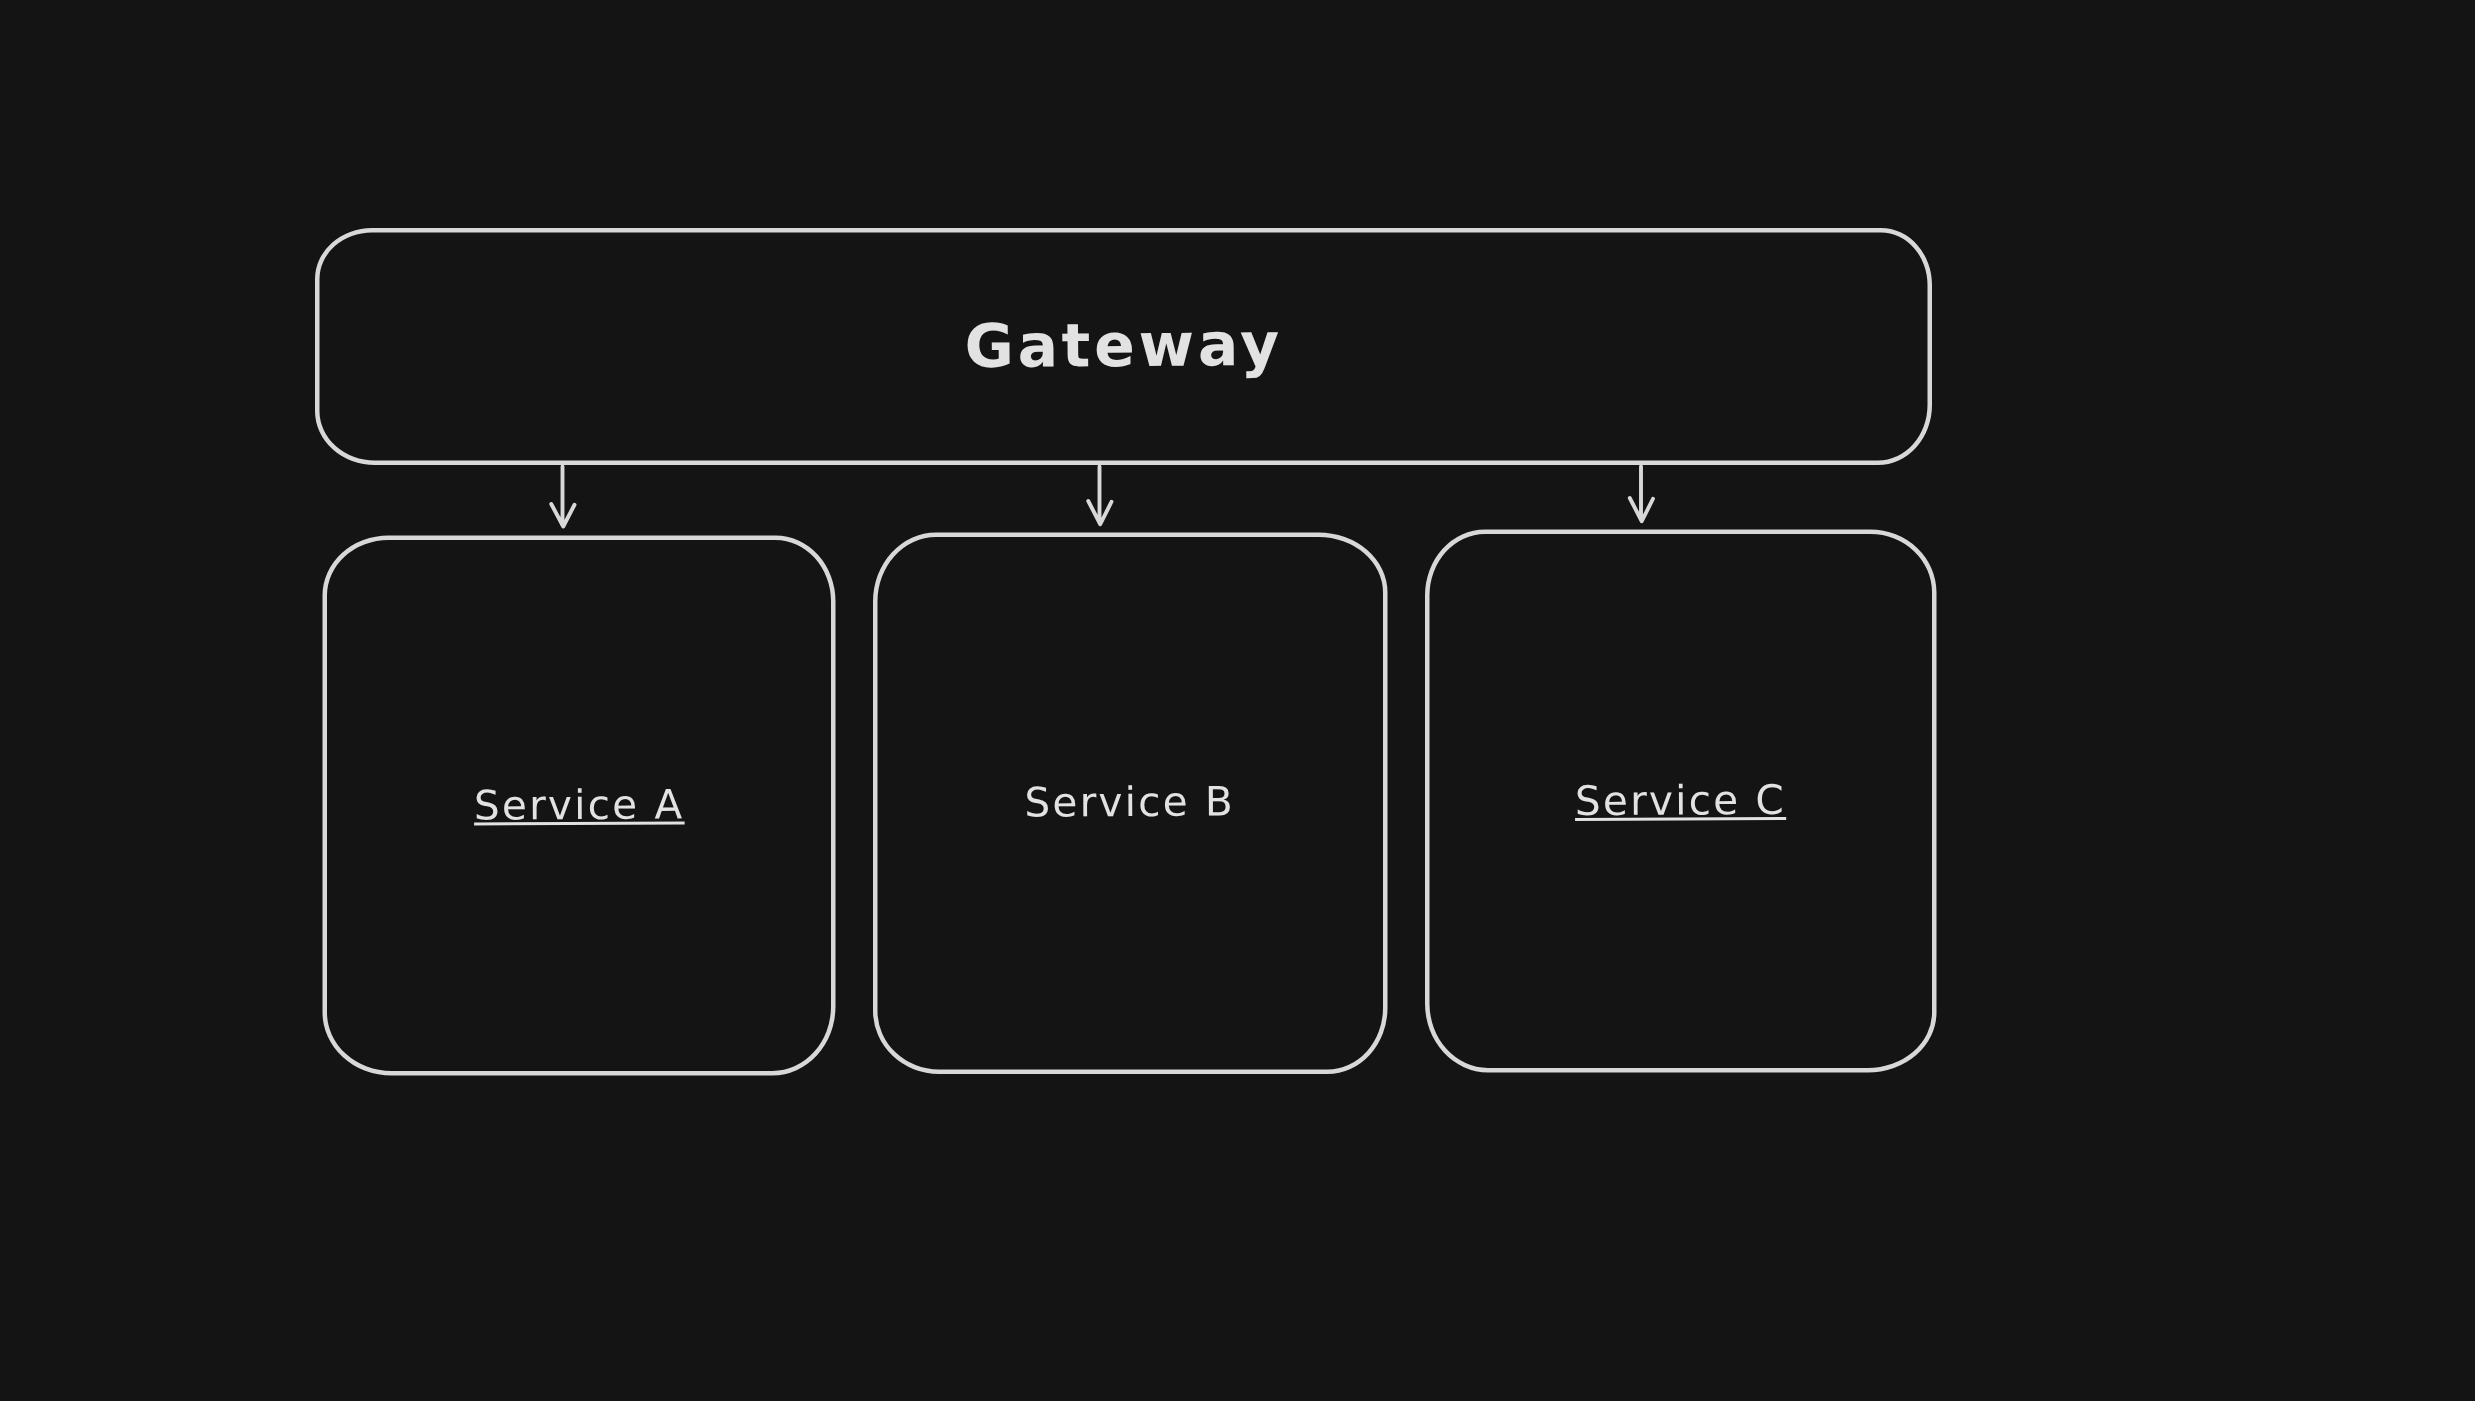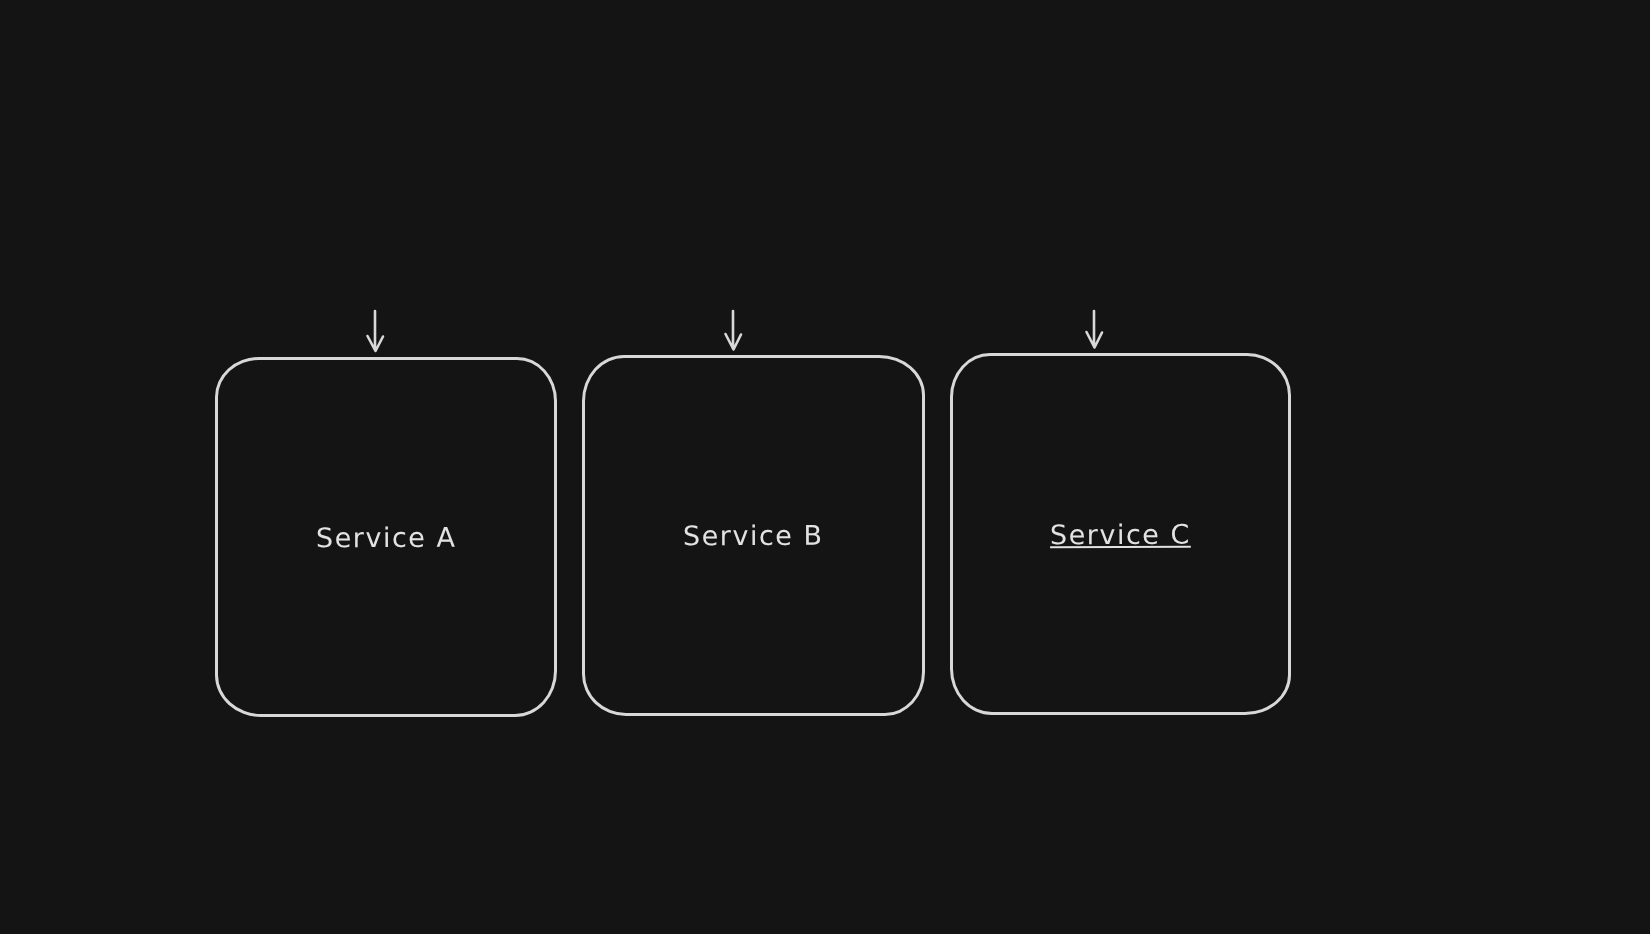--- a/index.html
+++ b/index.html
@@ -29,20 +29,21 @@
     color: var(--text);
   }
   
   .node-gateway {
     left: 210px; top: 152px; width: 1078px; height: 158px;
     border-radius: 38px 34px 36px 40px / 34px 38px 40px 36px;
   }
   .node-service-a {
     left: 215px; top: 357px; width: 342px; height: 360px;
     border-radius: 44px 40px 42px 46px / 40px 44px 46px 42px;
+    text-decoration: underline;
   }
   .node-service-b {
     left: 582px; top: 355px; width: 343px; height: 361px;
     border-radius: 42px 46px 40px 44px / 46px 40px 44px 42px;
     text-align: right;
   }
   .node-service-c {
     left: 950px; top: 353px; width: 341px; height: 362px;
     border-radius: 40px 44px 46px 42px / 44px 42px 40px 46px;
     text-decoration: underline;
@@ -72,20 +73,23 @@
     stroke-linecap: round;
     stroke-linejoin: round;
     pointer-events: stroke;
   }
 </style>
 </head>
 <body>
 
 <div class="canvas">
 
+  <div class="node node-gateway">
+    <span class="label-gateway">Gateway</span>
+  </div>
 
   <svg class="arrow-layer" viewBox="0 0 1650 934">
     <path d="M375 311 L375 349 M367.5 336 L375.5 351 L383 336.5"></path>
     <path d="M733 311 L733 347 M725.5 334 L733.5 349.5 L741 334.5"></path>
     <path d="M1094 311 L1094 345 M1086.5 332 L1094.5 347.5 L1102 332.5"></path>
   </svg>
 
   <div class="node node-service-a">
     <span class="label-service">Service A</span>
   </div>

